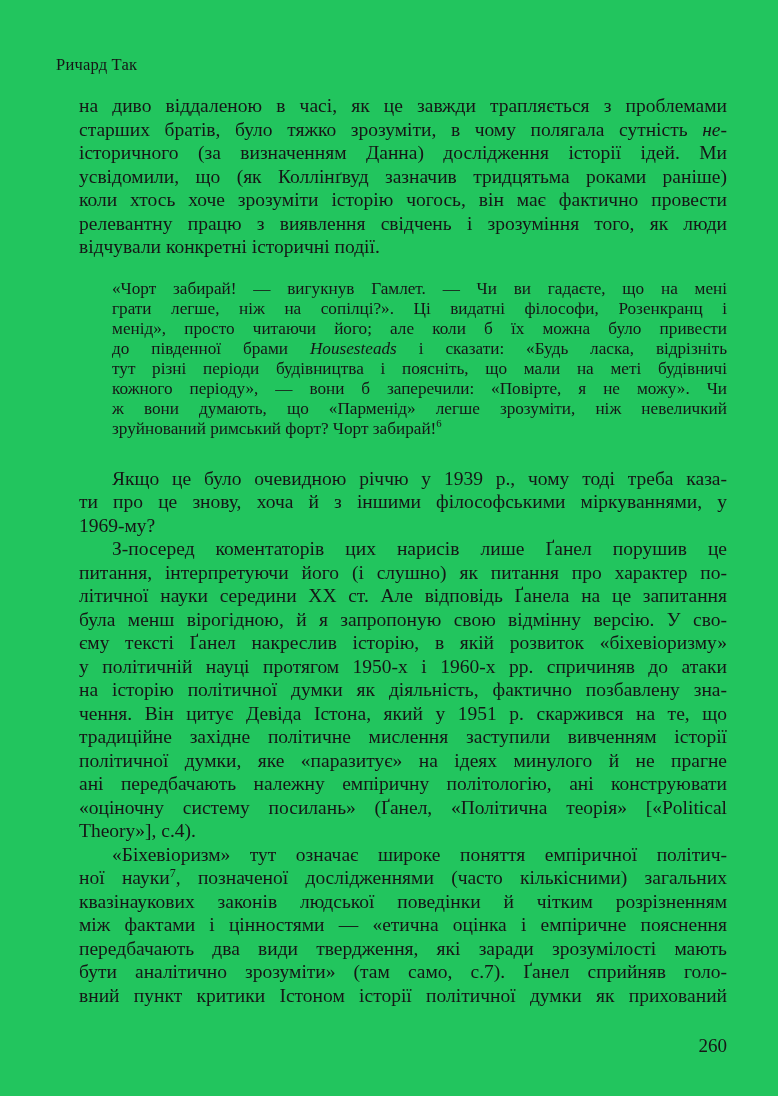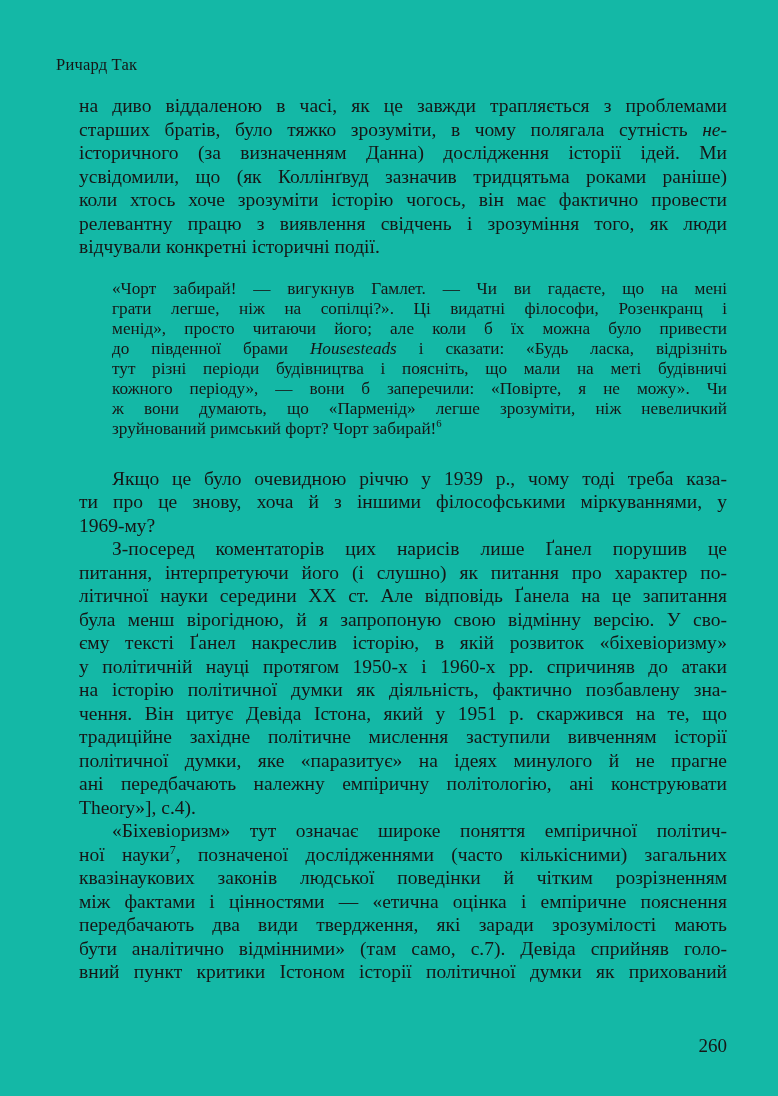--- a/index.html
+++ b/index.html
@@ -1,20 +1,20 @@
 <!DOCTYPE html>
 <html><head>
 <meta charset="utf-8">
 <style>
   html, body { margin: 0; padding: 0; background: #ffffff; }
   .page {
     position: relative;
     width: 778px;
     height: 1096px;
-    background: #14b8a6;
+    background: #22c55e;
     color: #161616;
     font-family: "Liberation Serif", serif;
     overflow: hidden;
   }
   .running-header {
     position: absolute;
     left: 56px;
     top: 55px;
     font-size: 16.5px;
     letter-spacing: 0.2px;
@@ -89,27 +89,28 @@
         <div class="line jl">питання, інтерпретуючи його (і слушно) як питання про характер по-</div>
         <div class="line jl">літичної науки середини XX ст. Але відповідь Ґанела на це запитання</div>
         <div class="line jl">була менш вірогідною, й я запропоную свою відмінну версію. У сво-</div>
         <div class="line jl">єму тексті Ґанел накреслив історію, в якій розвиток «біхевіоризму»</div>
         <div class="line jl">у політичній науці протягом 1950-х і 1960-х рр. спричиняв до атаки</div>
         <div class="line jl">на історію політичної думки як діяльність, фактично позбавлену зна-</div>
         <div class="line jl">чення. Він цитує Девіда Істона, який у 1951 р. скаржився на те, що</div>
         <div class="line jl">традиційне західне політичне мислення заступили вивченням історії</div>
         <div class="line jl">політичної думки, яке «паразитує» на ідеях минулого й не прагне</div>
         <div class="line jl">ані передбачають належну емпіричну політологію, ані конструювати</div>
+        <div class="line jl">«оціночну систему посилань» (Ґанел, «Політична теорія» [«Political</div>
         <div class="line">Theory»], с.4).</div>
       </div>
       <div class="para">
         <div class="line jl ind">«Біхевіоризм» тут означає широке поняття емпіричної політич-</div>
         <div class="line jl">ної науки<sup>7</sup>, позначеної дослідженнями (часто кількісними) загальних</div>
         <div class="line jl">квазінаукових законів людської поведінки й чітким розрізненням</div>
         <div class="line jl">між фактами і цінностями — «етична оцінка і емпіричне пояснення</div>
         <div class="line jl">передбачають два види твердження, які заради зрозумілості мають</div>
-        <div class="line jl">бути аналітично відмінними» (там само, с.7). Девіда сприйняв голо-</div>
+        <div class="line jl">бути аналітично зрозуміти» (там само, с.7). Ґанел сприйняв голо-</div>
         <div class="line jl">вний пункт критики Істоном історії політичної думки як прихований</div>
       </div>
     </div>
 
   <div class="page-number">260</div>
 </div>
 
 </body></html>

